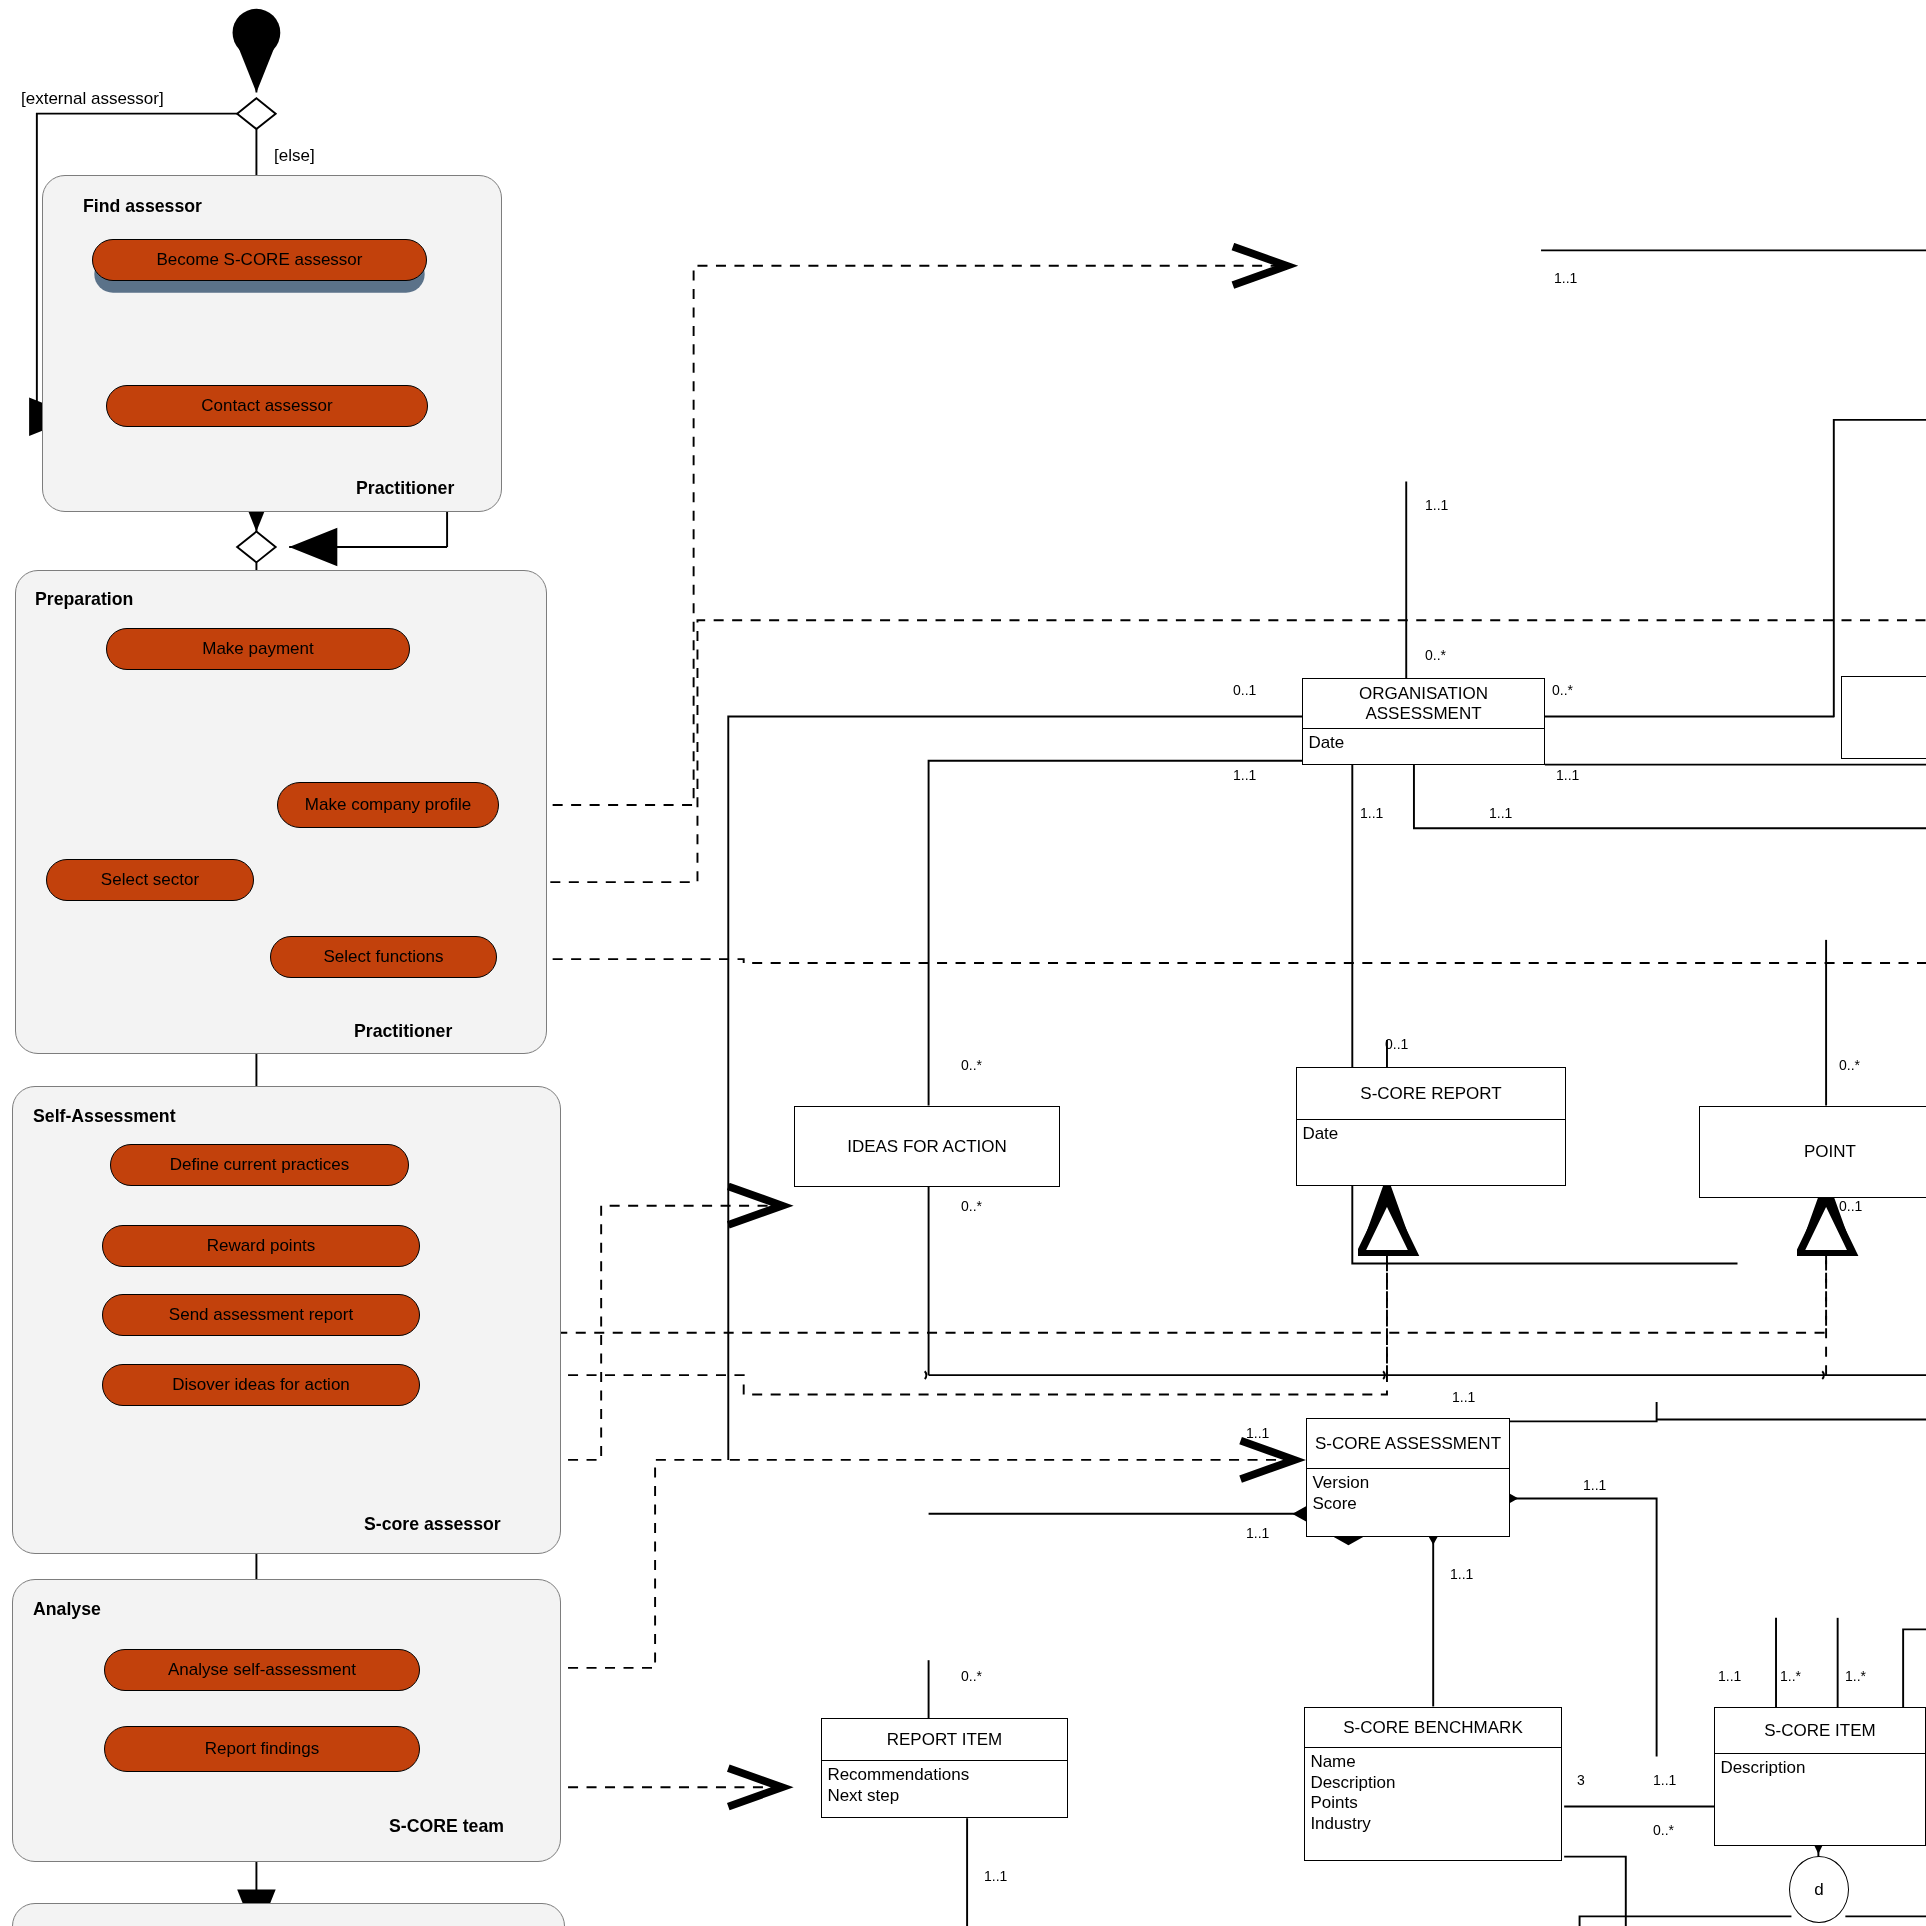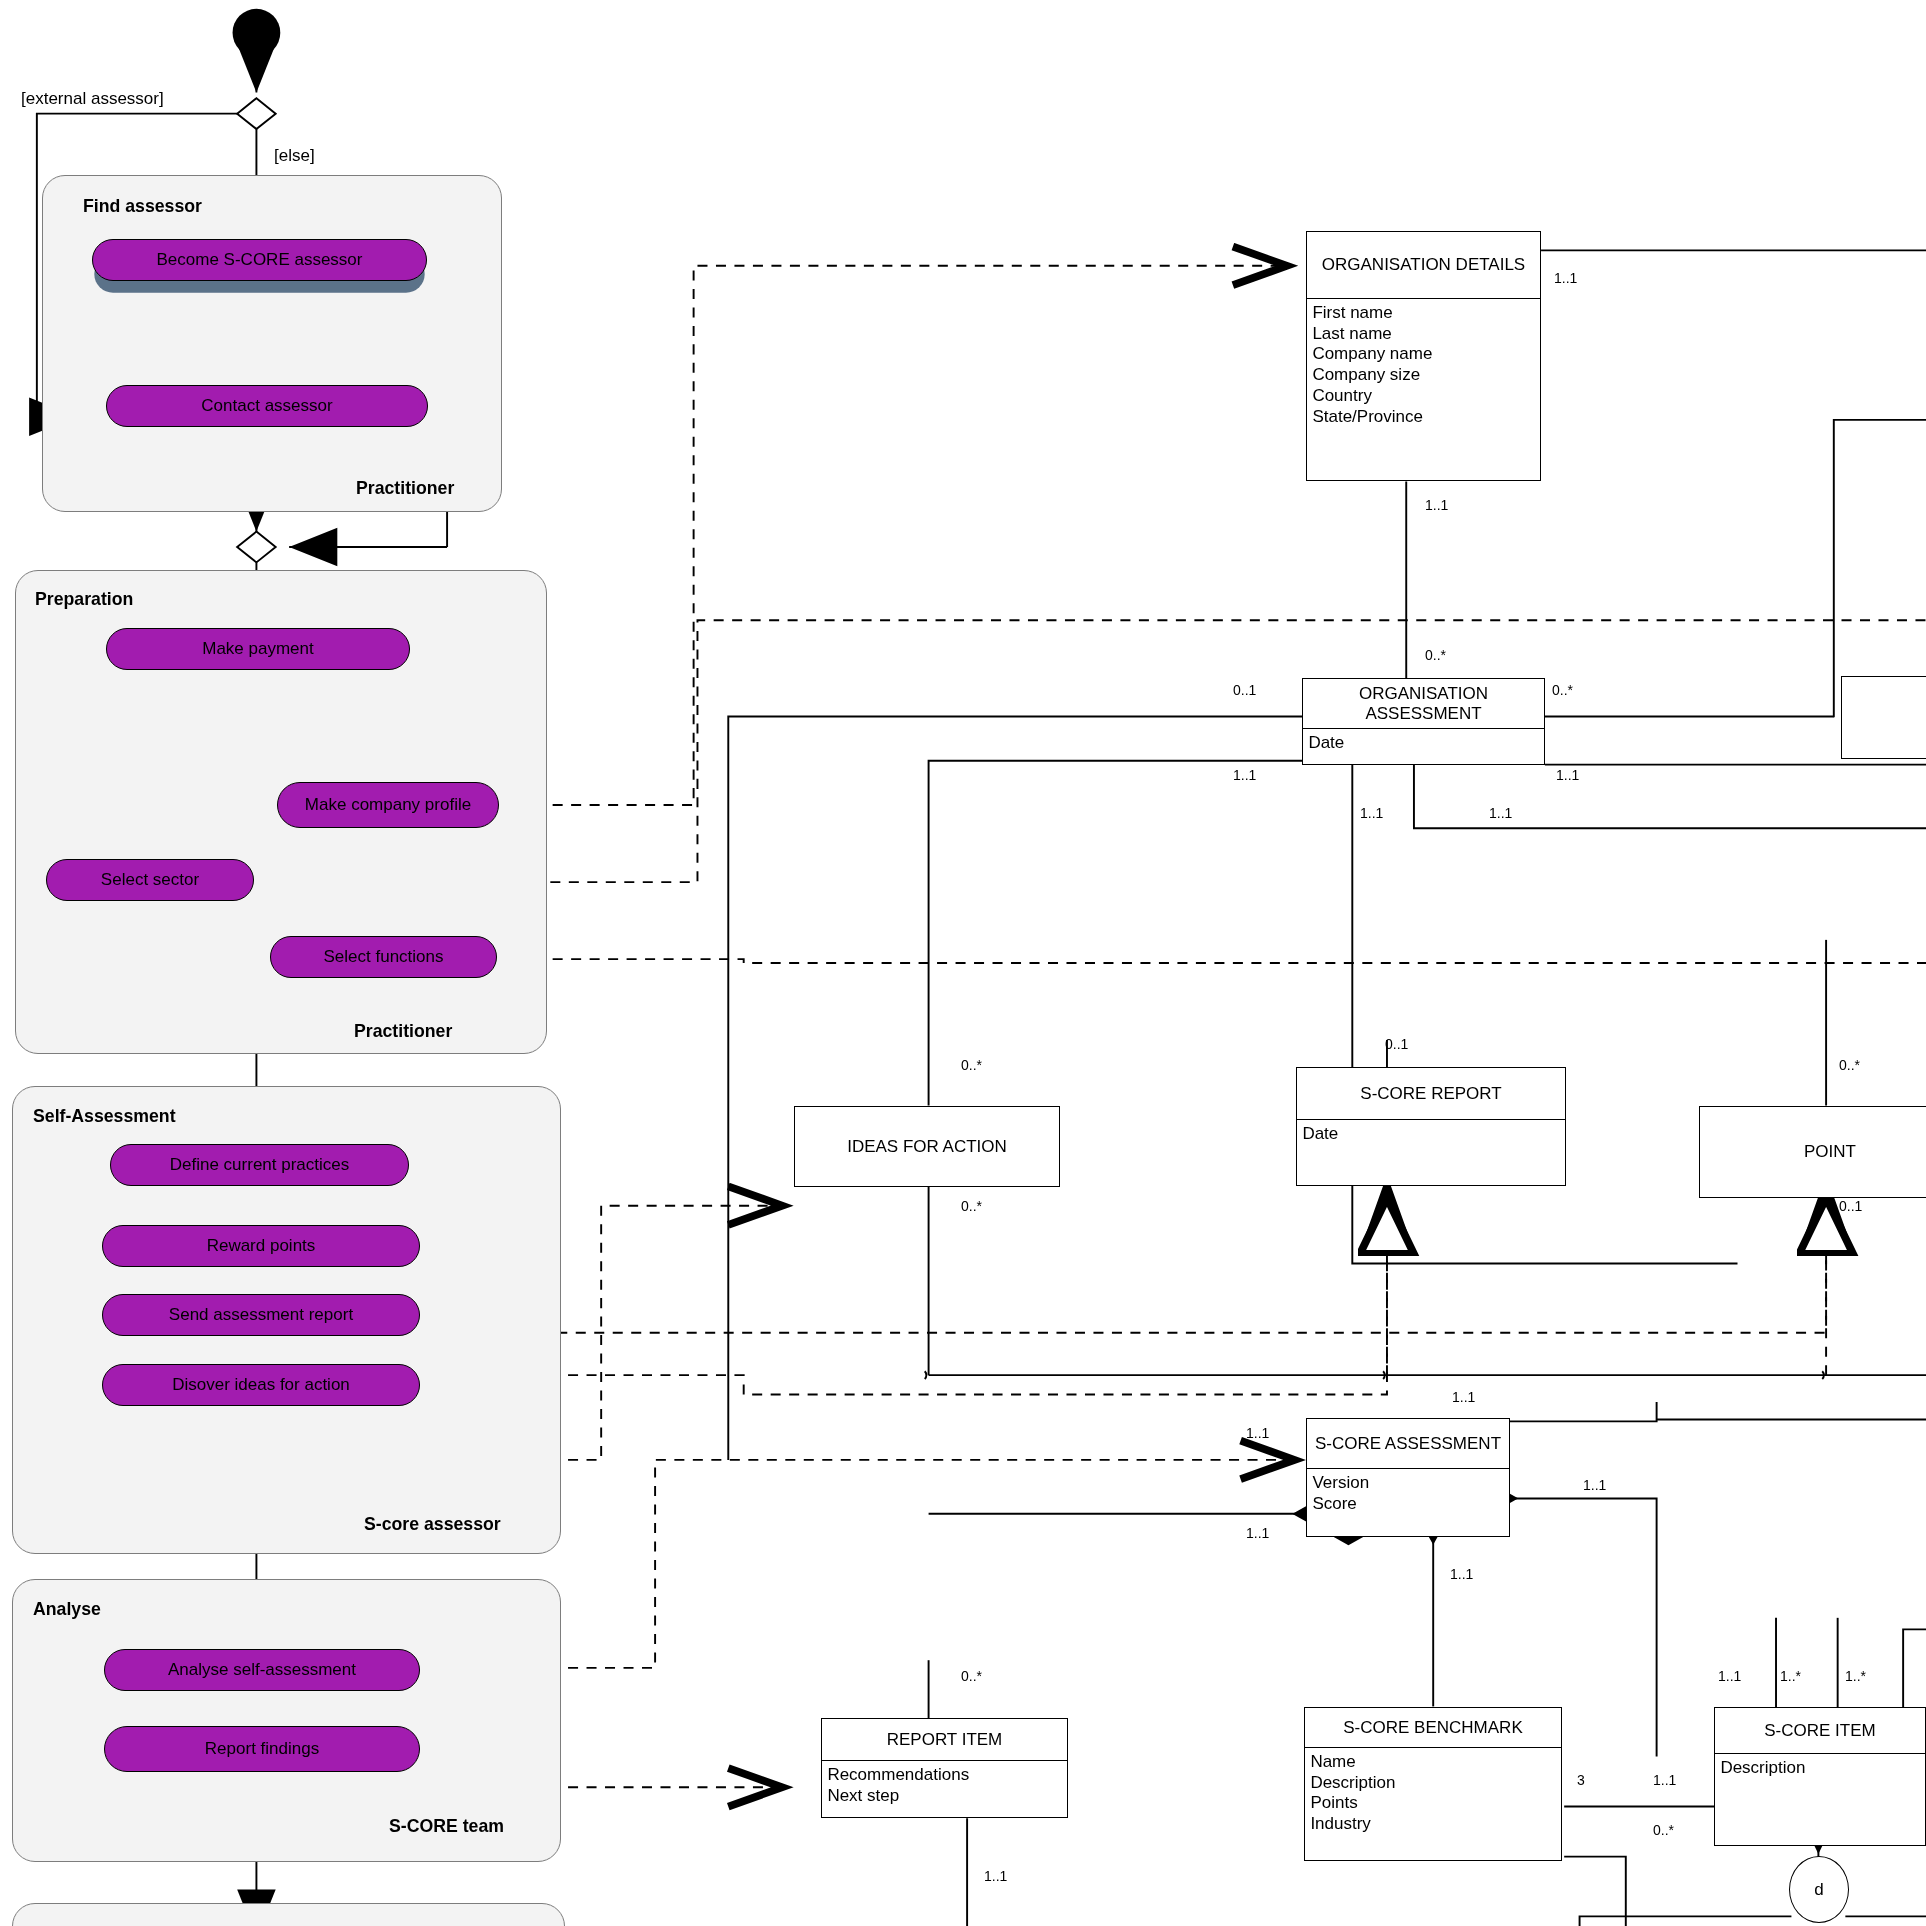--- a/index.html
+++ b/index.html
@@ -4,21 +4,21 @@
 <style>
   html,body{margin:0;padding:0;background:#fff;}
   #root{position:relative;width:2658px;height:2597px;background:#fff;
         font-family:"Liberation Sans", sans-serif;overflow:hidden;}
   svg.layer{position:absolute;left:0;top:0;width:2658px;height:2597px;pointer-events:none;}
 
   
   .swimlane{position:absolute;background:#f3f3f3;border:1.9px solid #7d7d7d;border-radius:23px;}
   .lane-title{position:absolute;font-weight:bold;font-size:17.7px;color:#000;white-space:nowrap;}
   .lane-role{position:absolute;font-weight:bold;font-size:17.7px;color:#000;white-space:nowrap;}
-  .action{position:absolute;background:#a21caf;border:1.5px solid #000;border-radius:35px;
+  .action{position:absolute;background:#c2410c;border:1.5px solid #000;border-radius:35px;
           display:flex;align-items:center;justify-content:center;text-align:center;
           font-size:17px;line-height:1.12;color:#000;box-sizing:border-box;padding:0 5.4px;}
   .action.shadowed{box-shadow:0 14px 0 -2.3px #5b7289;}
   .guardlabel{position:absolute;font-size:17px;color:#000;white-space:nowrap;}
 
   
   .cls{position:absolute;background:#fff;border:1.5px solid #000;box-sizing:border-box;}
   .cls .cname{border-bottom:1.5px solid #000;display:flex;align-items:center;justify-content:center;
               text-align:center;font-size:17px;line-height:1.12;color:#000;box-sizing:border-box;padding:2.3px 3.1px;}
   .cls.nobody .cname{border-bottom:none;height:100%;}
@@ -257,31 +257,20 @@
   <div class="lane-role" style="left:389px;top:1816px;">S-CORE team</div>
 
   <div class="action" style="left:104px;top:1649px;width:316px;height:42px;">Analyse self-assessment</div>
   <div class="action" style="left:104px;top:1726px;width:316px;height:46px;">Report findings</div>
 
   <div class="swimlane" style="left:11.6px;top:1903px;width:551px;height:501px;"></div>
 
   <div class="guardlabel" style="left:21px;top:89px;">[external assessor]</div>
   <div class="guardlabel" style="left:274px;top:146px;">[else]</div>
 
-  <div class="cls" style="left:1306px;top:231px;width:235px;height:250px;">
-    <div class="cname" style="height:67px;">ORGANISATION DETAILS</div>
-    <div class="attrs">
-      <div>First name</div>
-      <div>Last name</div>
-      <div>Company name</div>
-      <div>Company size</div>
-      <div>Country</div>
-      <div>State/Province</div>
-    </div>
-  </div>
 
   <div class="cls nobody" style="left:1841px;top:676px;width:274px;height:83px;">
     <div class="cname">SECTOR</div>
   </div>
 
   <div class="cls" style="left:1302px;top:678px;width:243px;height:87px;">
     <div class="cname" style="height:50px;">ORGANISATION ASSESSMENT</div>
     <div class="attrs">
       <div>Date</div>
     </div>

